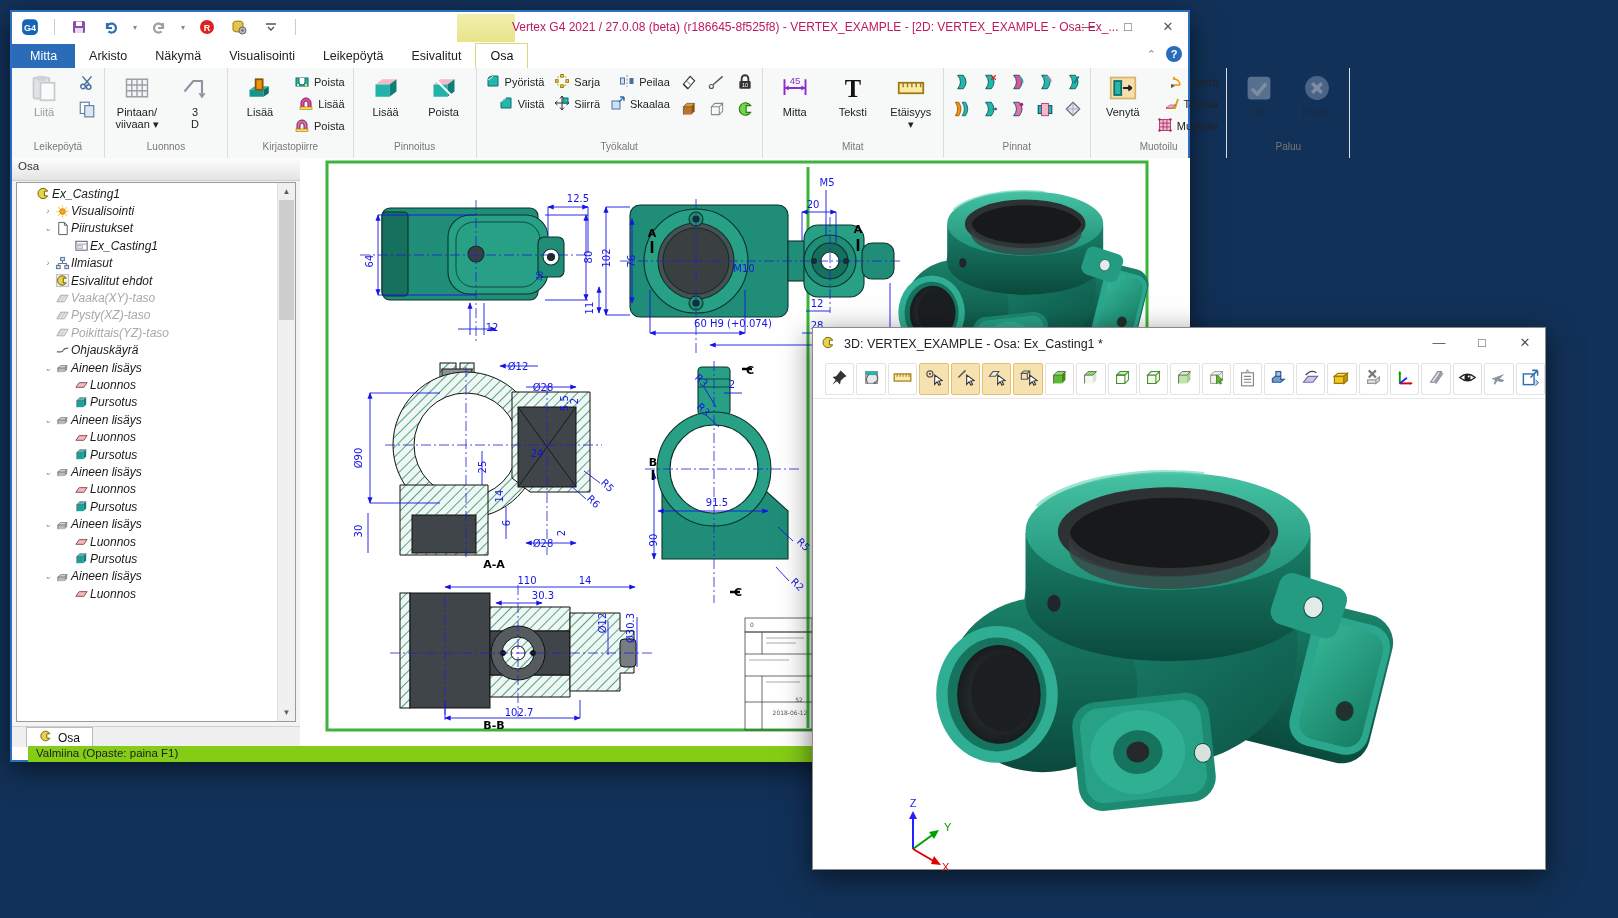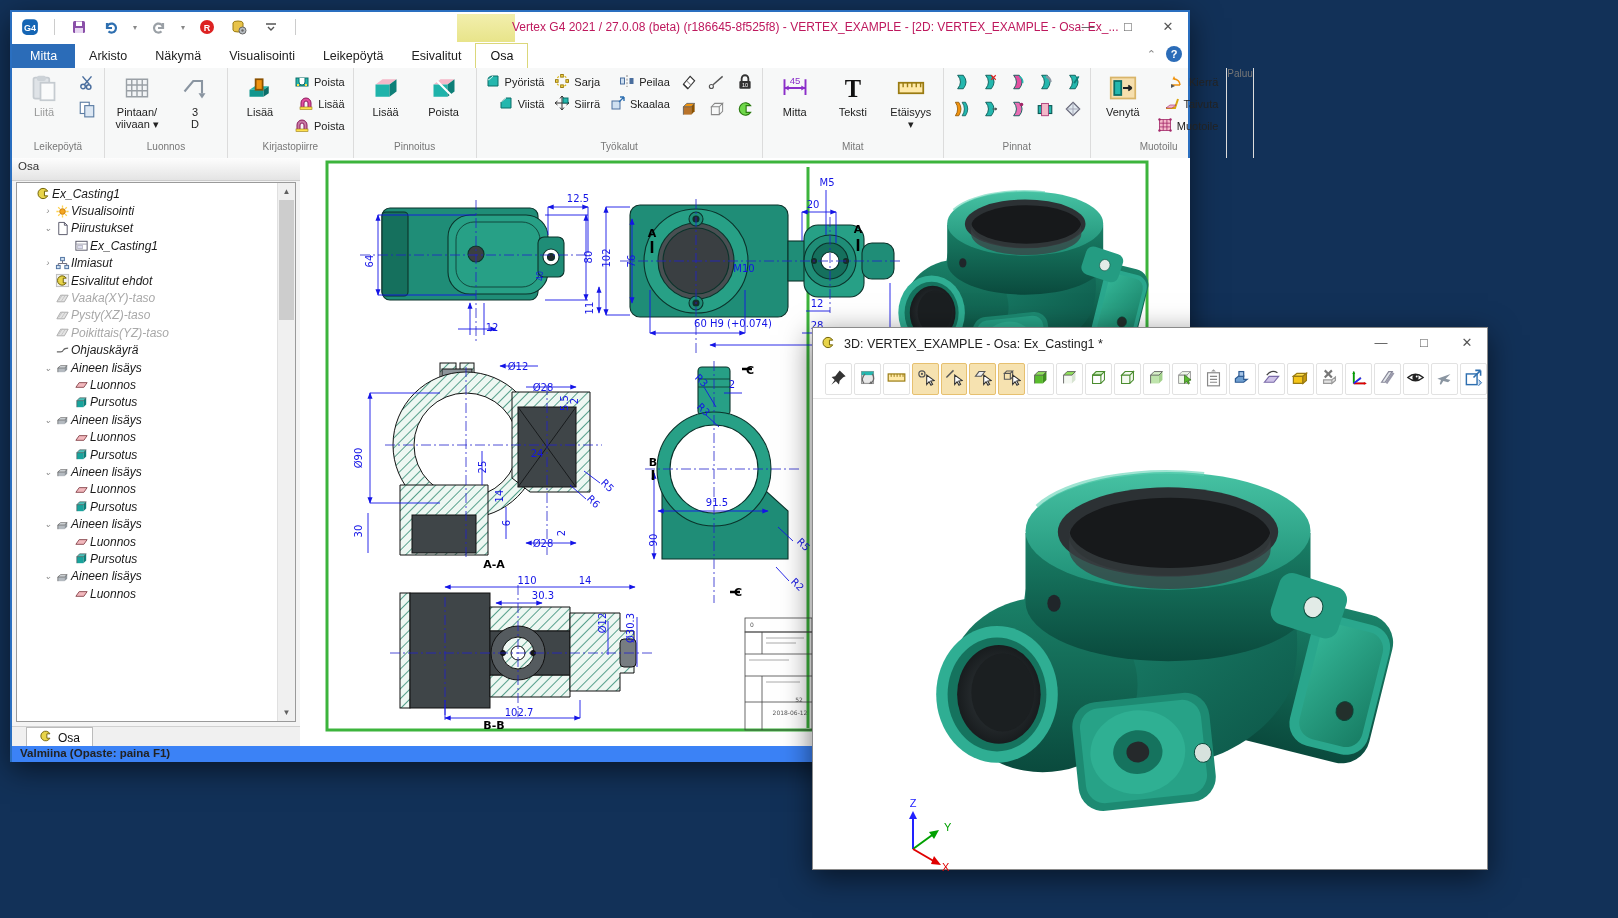--- a/index.html
+++ b/index.html
@@ -39,29 +39,29 @@
   .trow{display:flex;align-items:center;height:17.4px;font-size:12px;color:#1a1a1a;cursor:default;white-space:nowrap;}
   .trow.dis{color:#a8a8a8;}
   .texp{width:12px;text-align:center;color:#888;font-size:9px;flex:none;}
   .tico{width:17px;flex:none;display:flex;justify-content:center;}
   #tree-scroll{position:absolute;right:0;top:0;width:17px;bottom:0;background:#f0f0f0;border-left:1px solid #e0e0e0;}
   .sarrow{position:absolute;left:0;width:17px;height:17px;color:#606060;font-size:8px;text-align:center;line-height:17px;}
   #sthumb{position:absolute;left:1px;top:17px;width:15px;height:120px;background:#cdcdcd;}
   
   #sidebar-tabs{position:absolute;left:0;top:714px;width:288px;height:20px;background:#f0f0f0;display:flex;align-items:stretch;padding-left:14px;border-top:1px solid #d0d0d0;}
   .btab{background:#fff;border:1px solid #bbb;border-bottom:none;display:flex;align-items:center;gap:5px;padding:0 12px;font-size:12px;color:#111;}
-  #statusbar{position:absolute;left:0;top:734px;width:100%;height:16px;background:#3b82f6;font-size:11.5px;color:#222;padding:1px 8px;box-sizing:border-box;font-weight:bold;}
+  #statusbar{position:absolute;left:16px;top:734px;width:100%;height:16px;background:#84cc16;font-size:11.5px;color:#222;padding:1px 8px;box-sizing:border-box;}
   
   #drawing{position:absolute;left:288px;top:146px;width:890px;height:588px;background:#fff;}
   .dim{fill:#1414e6;font-size:10px;font-family:"DejaVu Sans",sans-serif;text-anchor:middle;}
   .sec{fill:#000;font-weight:bold;font-size:11px;}
   .tiny{fill:#555;font-size:6px;}
   .sm{font-size:8px;}
   
-  #win3d{left:812px;top:327px;width:676px;height:543px;border:1px solid #8a8a8a;box-sizing:border-box;}
+  #win3d{left:812px;top:327px;width:734px;height:543px;border:1px solid #8a8a8a;box-sizing:border-box;}
   #t3-bar{position:absolute;left:0;top:0;width:100%;height:32px;background:#fff;display:flex;align-items:center;border-bottom:1px solid #eee;}
   #t3-title{font-size:12.5px;color:#222;margin-left:8px;white-space:nowrap;}
   #t3-toolbar{position:absolute;left:0;top:32px;width:100%;height:38px;background:#fff;display:flex;align-items:center;padding-left:12px;gap:2px;box-sizing:border-box;}
   .t3btn{width:28px;height:30px;border:1px solid #e2e2e2;background:#fff;display:flex;align-items:center;justify-content:center;border-radius:2px;cursor:default;}
   .t3btn.hl{background:#f6e2b0;border-color:#e6c070;}
   #viewport3d{position:absolute;left:0;top:70px;right:0;bottom:0;background:#fff;border-top:1px solid #e8e8e8;}
   svg text{user-select:none;}
 </style>
 </head>
 <body>
@@ -543,20 +543,34 @@
                     <circle cx="2.5" cy="13.5" r="1.2" fill="#a22668"></circle>
                     <circle cx="13.5" cy="13.5" r="1.2" fill="#a22668"></circle>
                   </svg></span>
                 <span>Muotoile</span>
               </div>
             </div>
     </div>
     <div class="rlabel">Muotoilu</div>
   </div>
         <div class="rgroup">
+    <div class="rcols">
+            <div class="rcol">
+              <div class="rbig disabled"><span class="ric"><svg width="28" height="28" viewBox="0 0 16 16">
+                    <rect x="1.5" y="1.5" width="13" height="13" rx="2" fill="#aebdd4"></rect>
+                    <path d="M4 8.5 l3 3 5-6" stroke="#fff" stroke-width="2" fill="none"></path>
+                  </svg></span>OK</div>
+            </div>
+            <div class="rcol">
+              <div class="rbig disabled"><span class="ric"><svg width="28" height="28" viewBox="0 0 16 16">
+                    <circle cx="8" cy="8" r="6.8" fill="#8fa3c0"></circle>
+                    <path d="M5.3 5.3 l5.4 5.4 M10.7 5.3 l-5.4 5.4" stroke="#fff" stroke-width="2"></path>
+                  </svg></span>Poistu</div>
+            </div>
+    </div>
     <div class="rlabel">Paluu</div>
   </div>
       </div>
 
     <div id="sidebar">
       <div id="sidebar-header">Osa</div>
       <div id="tree-box">
         <div id="tree">
             <div class="trow" style="padding-left:6px">
     <span class="texp"></span>

